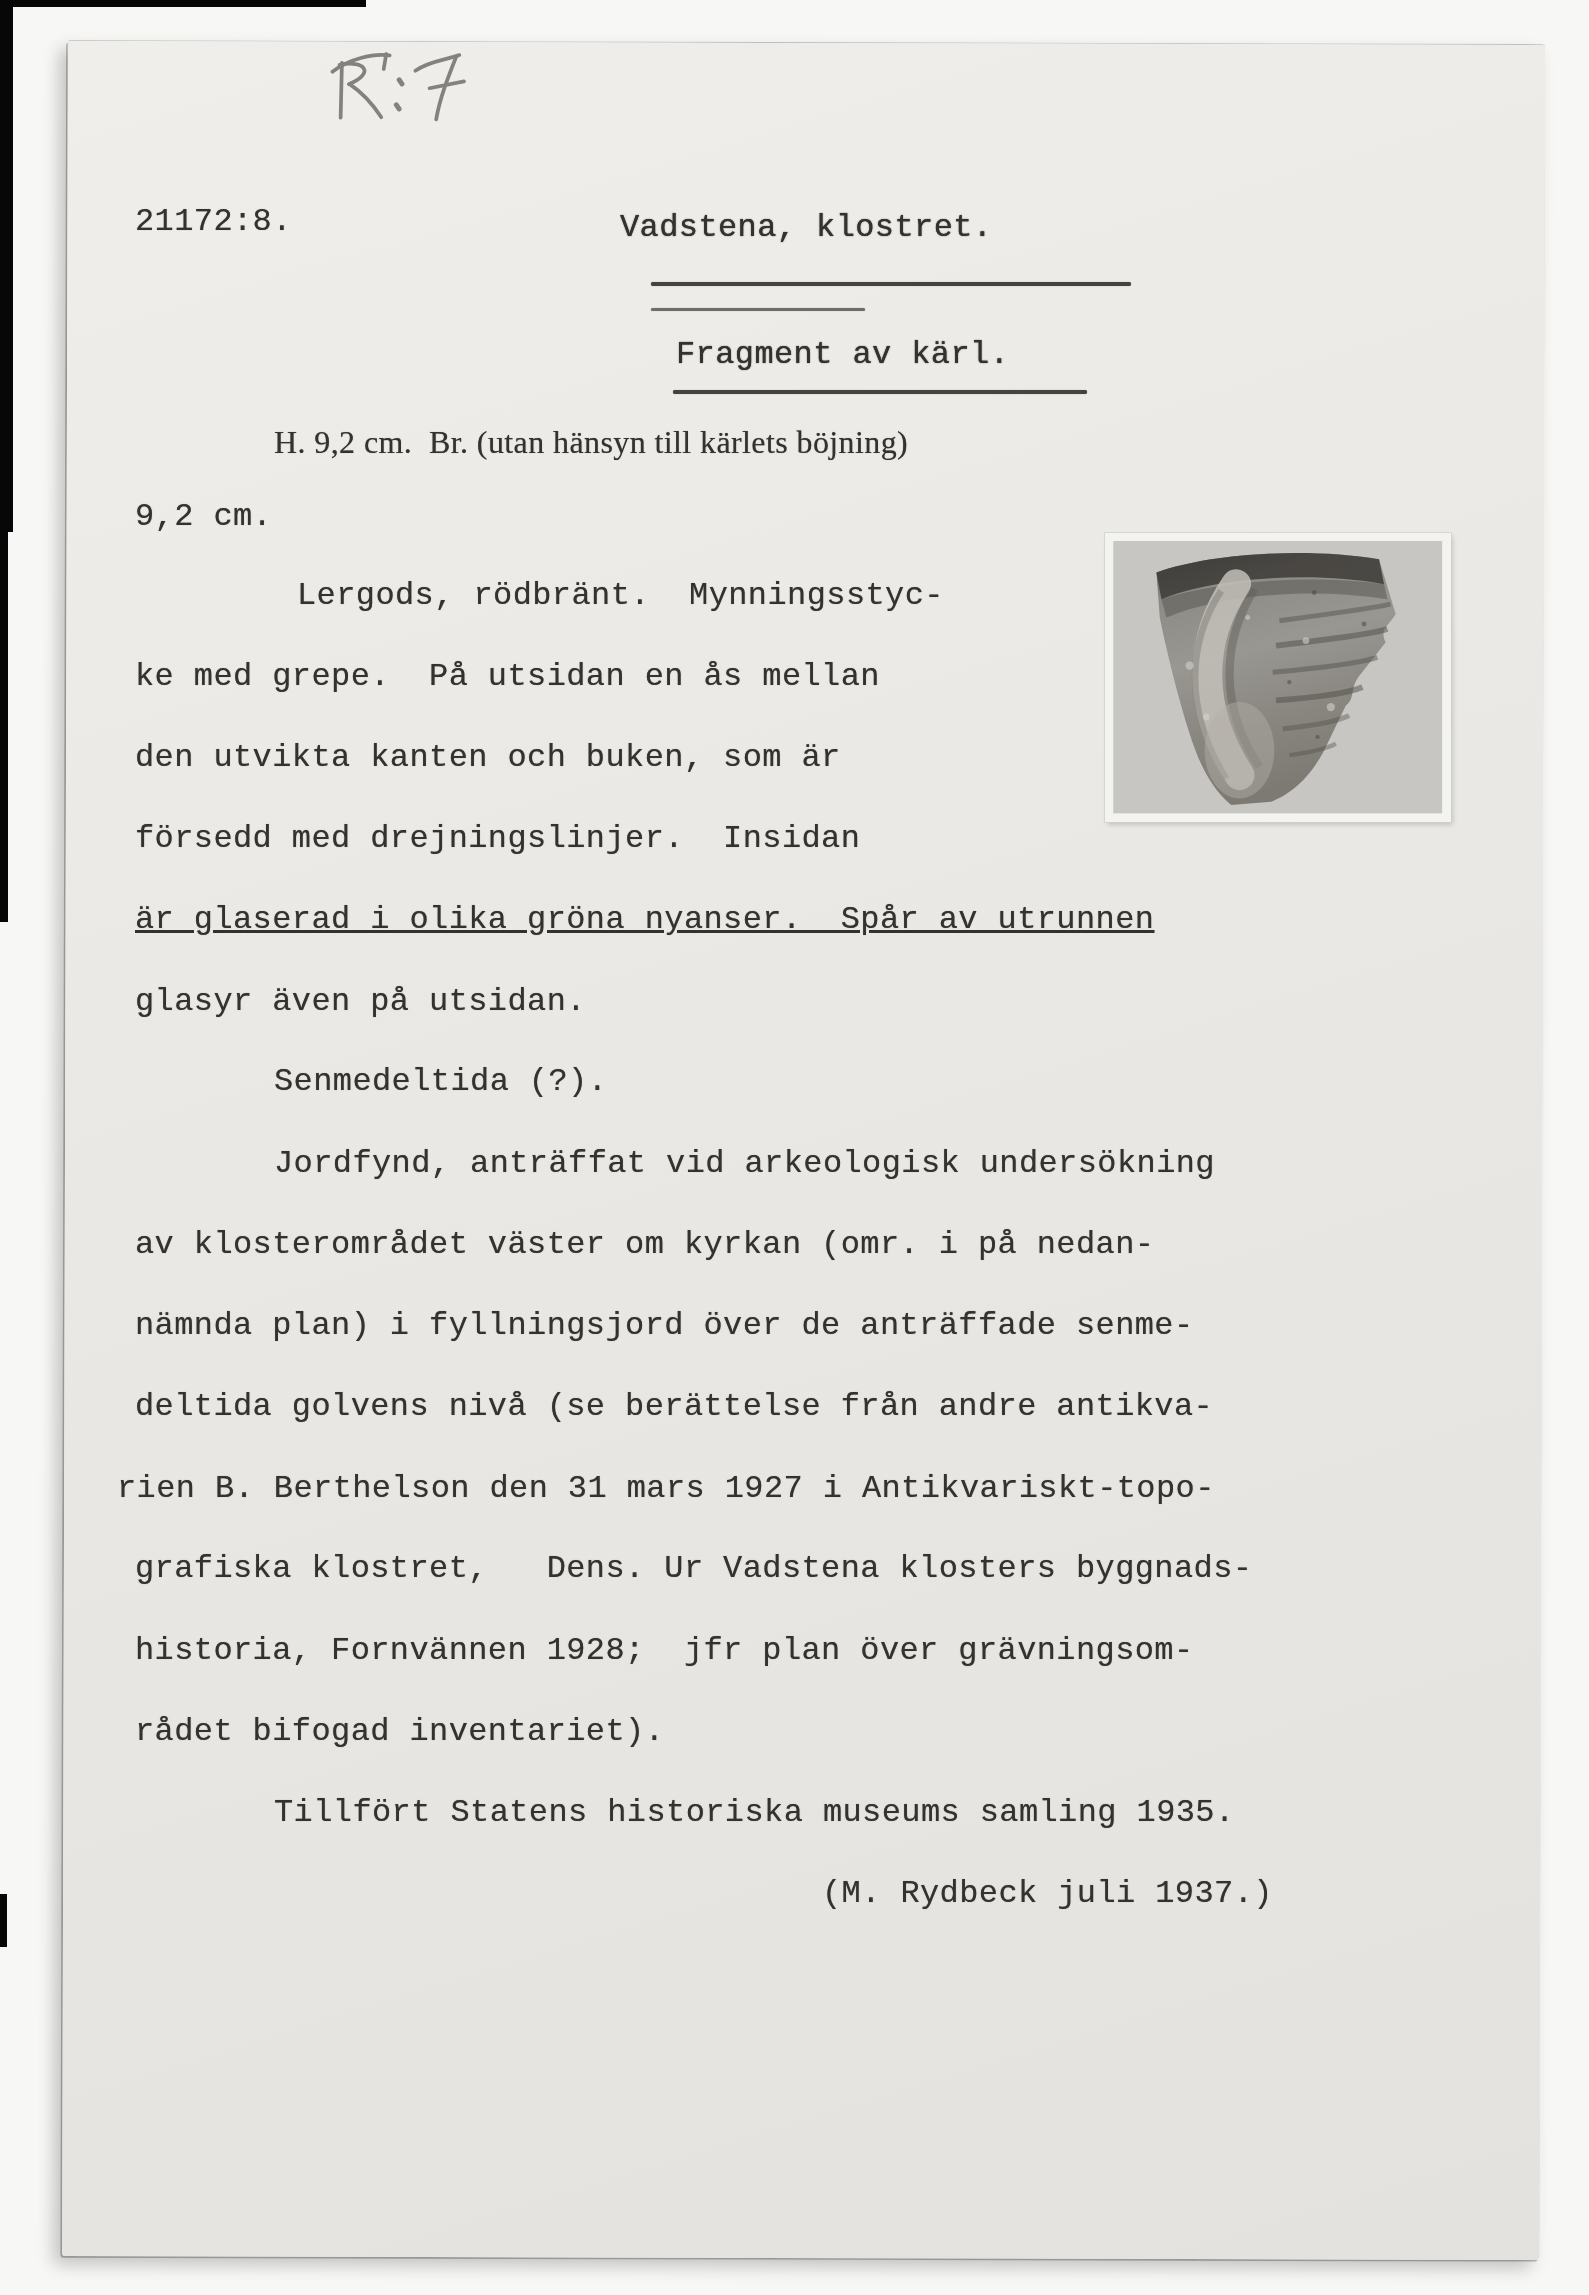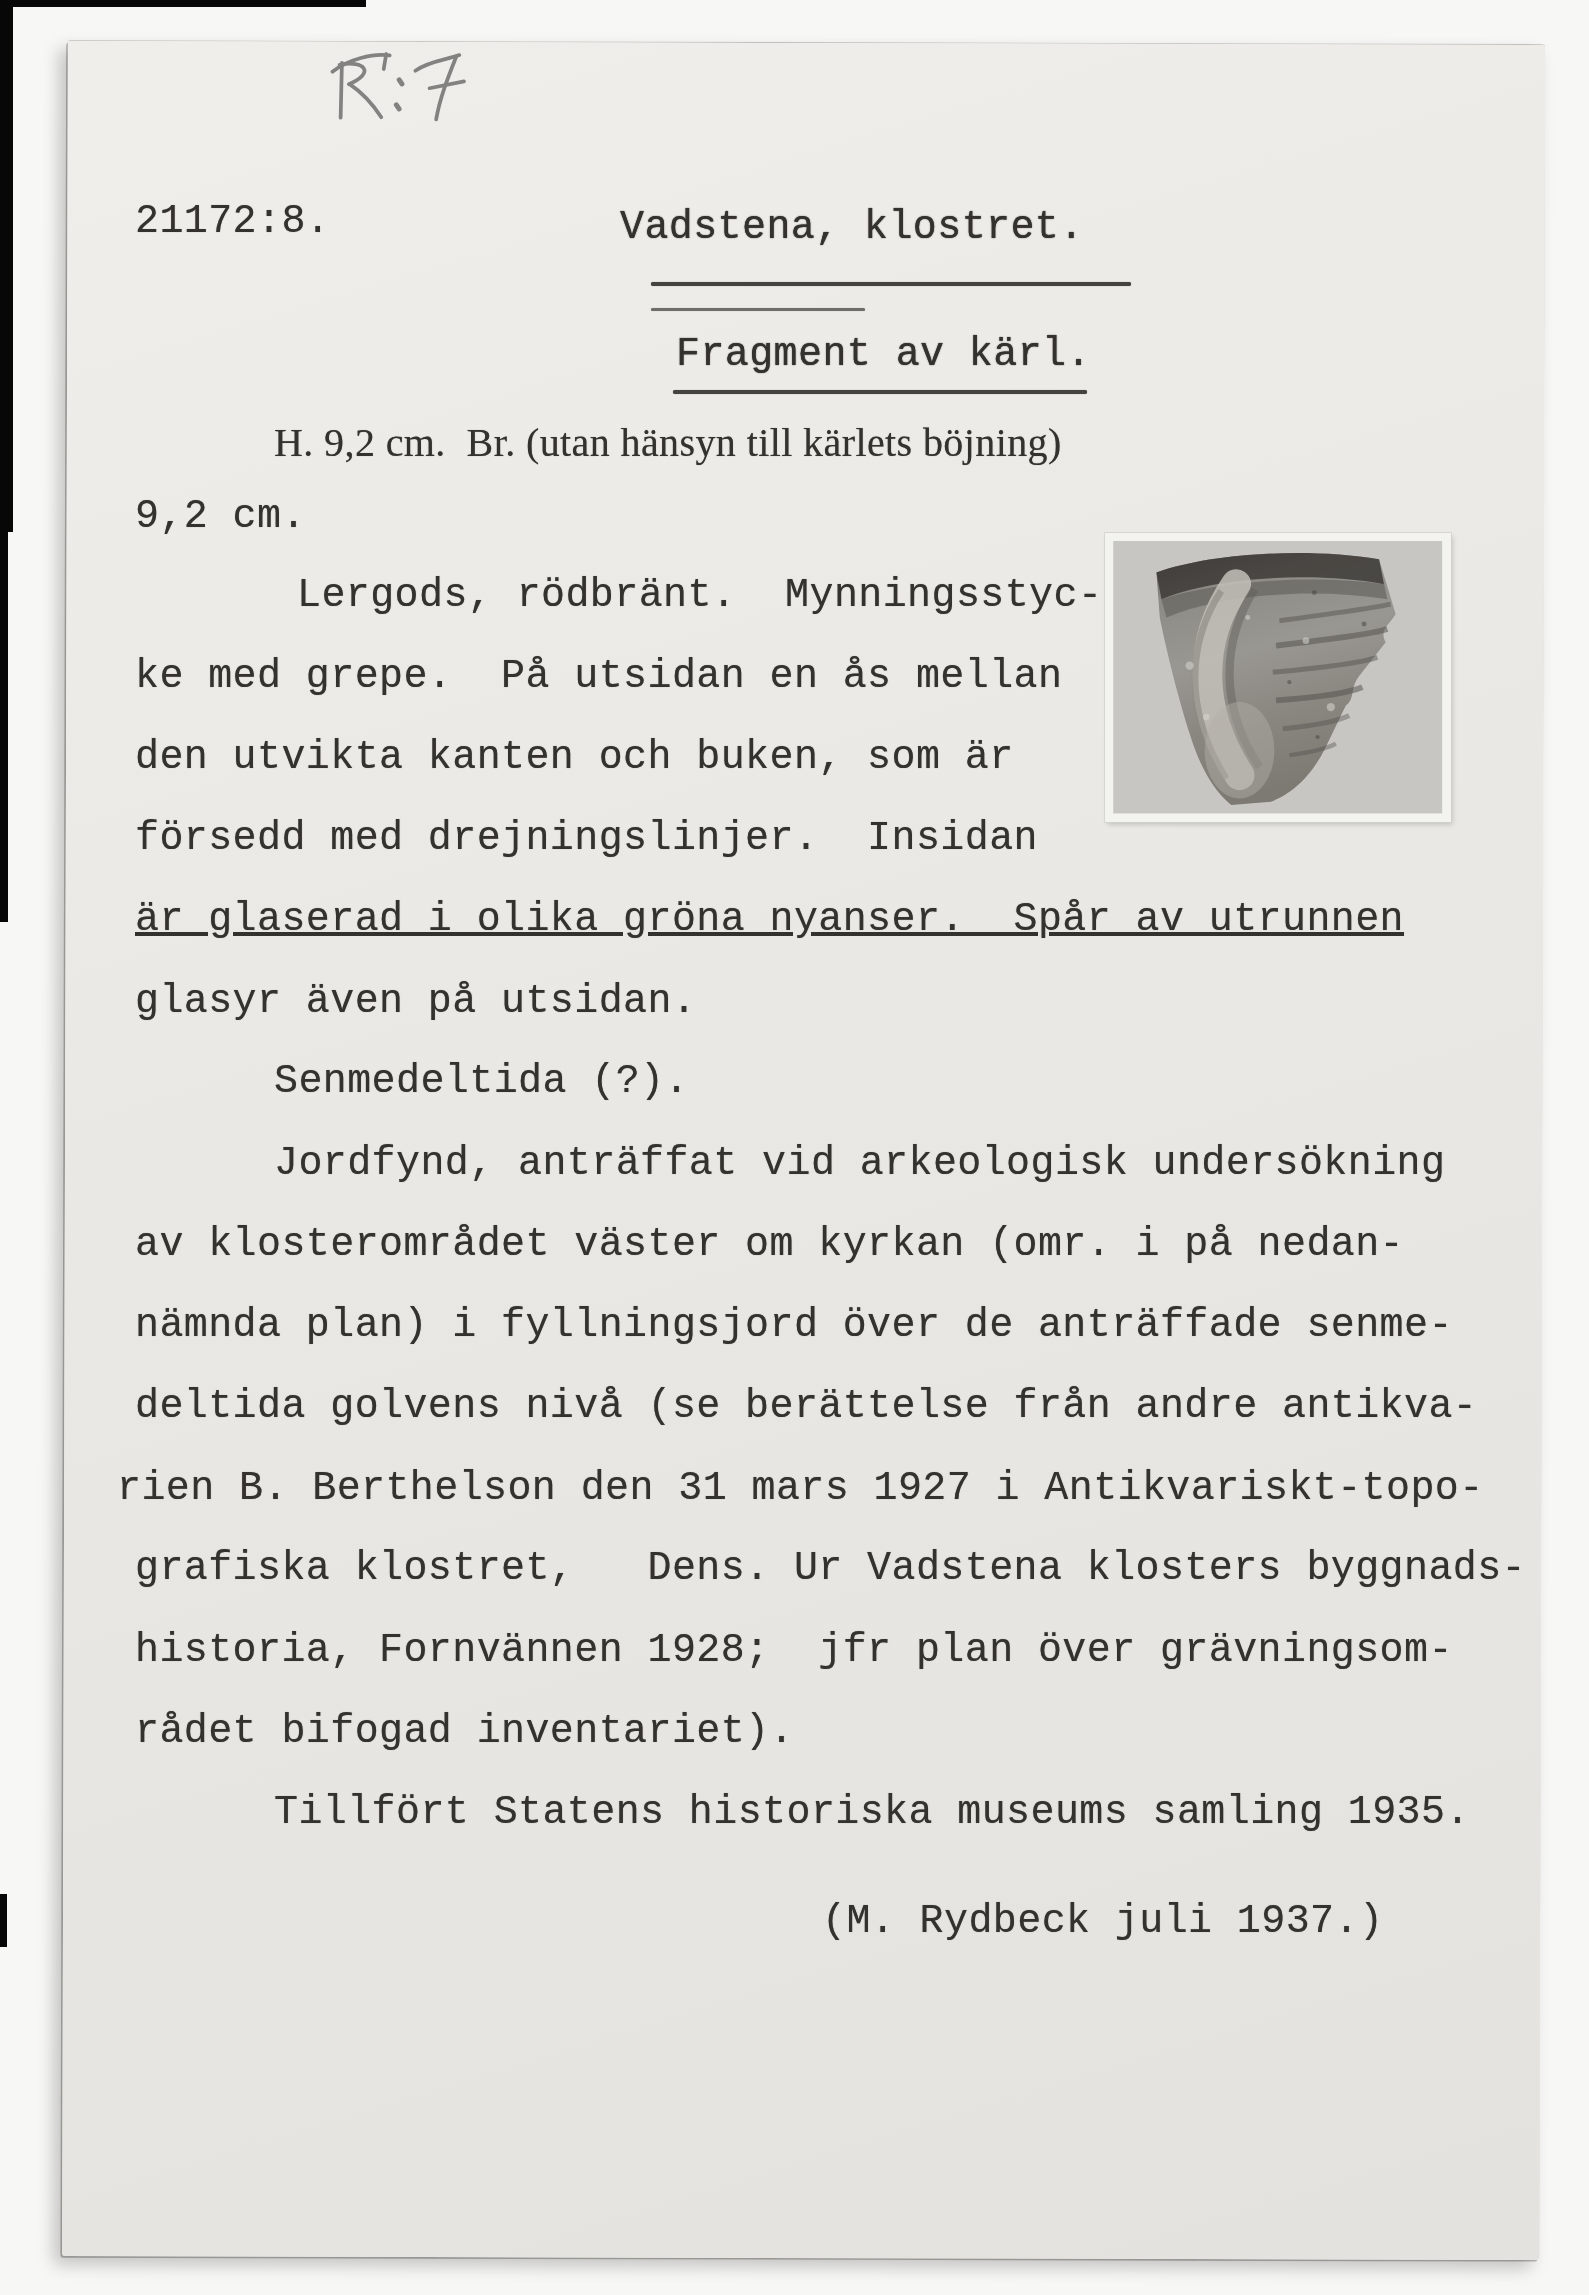--- a/index.html
+++ b/index.html
@@ -11,21 +11,21 @@
   }
   .card{
     position:absolute;left:65px;top:43px;width:1477px;height:2215px;
     background:linear-gradient(163deg,#efeeea 0%,var(--paper,#e9e8e4) 45%,#e3e2de 100%);
     box-shadow:-8.3px 8.3px 16.6px rgba(0,0,0,.22),-1.7px 1.7px 0 #b9b8b4,0 -0.8px 0 #c6c5c1;
     transform:rotate(.15deg);
     border-radius:2.5px;
   }
   .artifact{position:absolute;background:#070707;}
   .tw{
-    position:absolute;font-size:40px;line-height:47px;letter-spacing:0.4px;
+    position:absolute;font-size:32px;line-height:47px;letter-spacing:0.4px;
     color:var(--ink,#34322e);white-space:pre;
     text-shadow:0 0 0.8px rgba(52,50,46,.6);
   }
   .strong{text-shadow:0 0 0.8px rgba(40,38,35,.9),0 0 1.7px rgba(40,38,35,.35);}
   .rule{position:absolute;background:var(--rule,#45433f);border-radius:1.7px;box-shadow:0 0 0.8px rgba(60,58,54,.8);}
   .rule.soft{opacity:.75;}
   .pencil-wrap{position:absolute;left:314px;top:40px;width:174px;height:116px;transform:rotate(-3deg);}
   .photo{
     position:absolute;left:1105px;top:533px;width:346px;height:289px;
     background:var(--photo_border,#f3f3f0);
@@ -127,14 +127,14 @@
 <div class="tw" style="left:274px;top:1058px;">Senmedeltida (?).</div>
 <div class="tw" style="left:274px;top:1140px;">Jordfynd, anträffat vid arkeologisk undersökning</div>
 <div class="tw" style="left:135px;top:1221px;">av klosterområdet väster om kyrkan (omr. i på nedan-</div>
 <div class="tw" style="left:135px;top:1302px;">nämnda plan) i fyllningsjord över de anträffade senme-</div>
 <div class="tw" style="left:135px;top:1383px;">deltida golvens nivå (se berättelse från andre antikva-</div>
 <div class="tw" style="left:117px;top:1465px;">rien B. Berthelson den 31 mars 1927 i Antikvariskt-topo-</div>
 <div class="tw" style="left:135px;top:1545px;">grafiska klostret,   Dens. Ur Vadstena klosters byggnads-</div>
 <div class="tw" style="left:135px;top:1627px;">historia, Fornvännen 1928;  jfr plan över grävningsom-</div>
 <div class="tw" style="left:135px;top:1708px;">rådet bifogad inventariet).</div>
 <div class="tw" style="left:274px;top:1789px;">Tillfört Statens historiska museums samling 1935.</div>
-<div class="tw" style="left:822px;top:1870px;margin-top:28px;">(M. Rydbeck juli 1937.)</div>
+<div class="tw" style="left:822px;top:1870px;">(M. Rydbeck juli 1937.)</div>
 
 
 </body></html>

